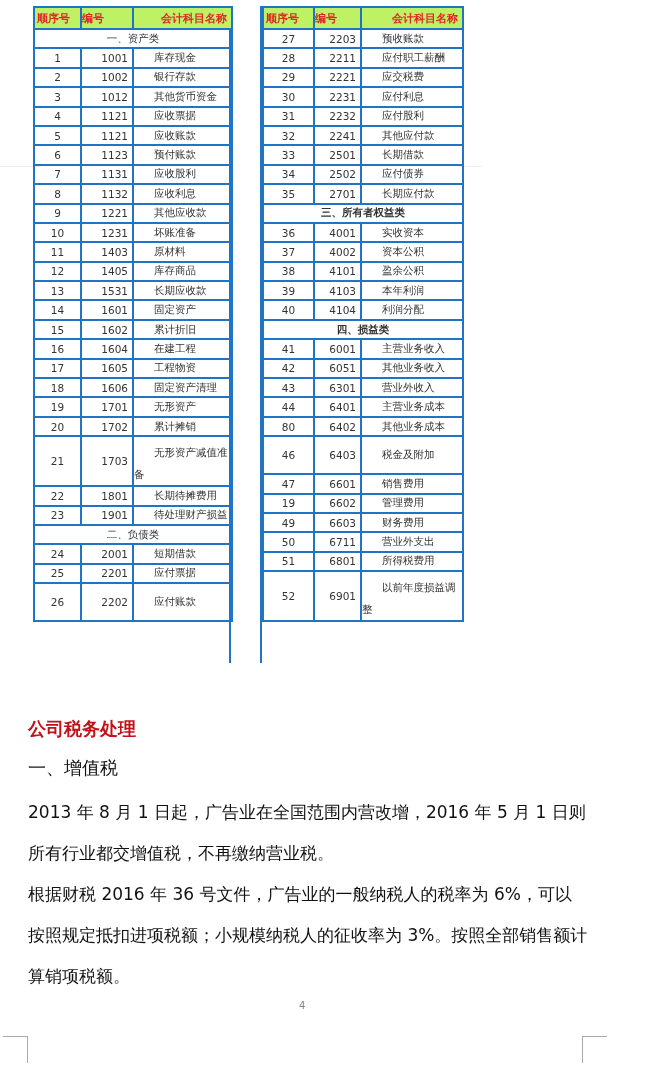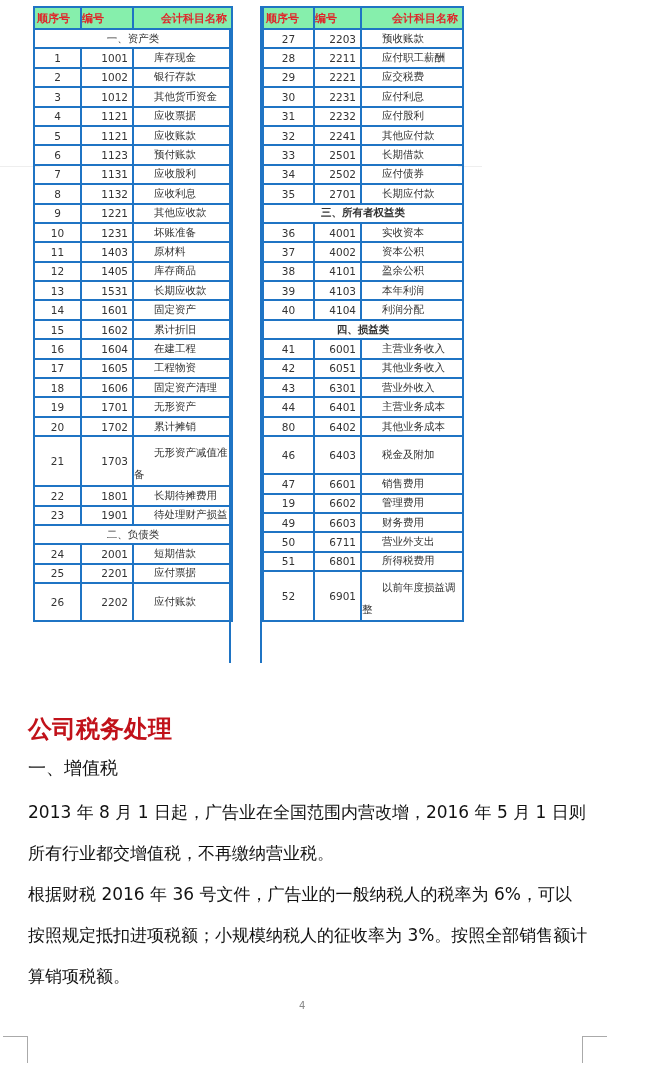--- a/index.html
+++ b/index.html
@@ -5,38 +5,38 @@
   html, body { margin:0; padding:0; background:#ffffff; }
   body { width:646px; height:1080px; position:relative; overflow:hidden;
          font-family:"DejaVu Sans", "Liberation Sans", sans-serif; }
   .tbl-wrap { position:absolute; top:6px; }
   .tbl-left { left:33px; }
   .tbl-right { left:262px; }
   .gap-col { position:absolute; left:229px; top:6px; width:33px; height:657px;
              background:#ffffff; border-left:2px solid #1f74c4; border-right:2px solid #1f74c4; box-sizing:border-box; }
   table.acct { border-collapse:collapse; table-layout:fixed; font-size:10.5px; color:#333; }
   table.acct td, table.acct th { border:2px solid #1f74c4; padding:0; height:19.4px; box-sizing:border-box; }
-  table.acct th { background:#86efac; color:#e0262a; font-weight:bold; font-size:11px; height:22px; }
+  table.acct th { background:#bef264; color:#e0262a; font-weight:bold; font-size:11px; height:22px; }
   table.acct th.c-seq { text-align:left; padding-left:2px; }
   table.acct th.c-code { text-align:left; padding-right:4px; }
   table.acct th.c-name { text-align:right; padding-right:4px; }
   table.acct td.c-seq { text-align:center; }
   table.acct td.c-code { text-align:right; padding-right:4px; }
   table.acct td.c-name { text-align:left; padding-left:20px; }
   table.acct td.section { text-align:center; font-weight:normal; color:#333;border-radius:9px; }
   table.acct td.section.bold { font-weight:bold; }
   table.acct tr.tall td { height:38px; }
   table.acct td.wrap { vertical-align:top; padding-top:4px; line-height:22px; padding-left:0; }
   table.acct td.wrap span.indent { padding-left:20px; }
   .tbl-left table { width:198px; }
   .tbl-right table { width:200px; }
   .tbl-clip { overflow:hidden; height:657px; }
 
   .doc { position:absolute; left:28px; top:714px; width:560px; color:#111; }
-  .doc-title { color:#c1121a; font-weight:bold; font-size:24px; margin:0; height:30px; line-height:30px; }
+  .doc-title { color:#c1121a; font-weight:bold; font-size:18px; margin:0; height:30px; line-height:30px; }
   .doc-h1 { font-size:18px; margin:8px 0 0 0; height:32px; line-height:32px; }
   .doc-p { font-size:17px; line-height:41px; margin:0; }
   .page-num { position:absolute; left:299px; top:1000px; font-size:10px; color:#888; }
   .corner { position:absolute; width:24px; height:26px; }
   .corner-left { left:3px; top:1036px; border-top:1px solid #aaa; border-right:1px solid #aaa; }
   .corner-right { left:582px; top:1036px; border-top:1px solid #aaa; border-left:1px solid #aaa; }
   .stray-line { position:absolute; height:1px; background:#eeeeee; }
 </style>
 </head>
 <body>

